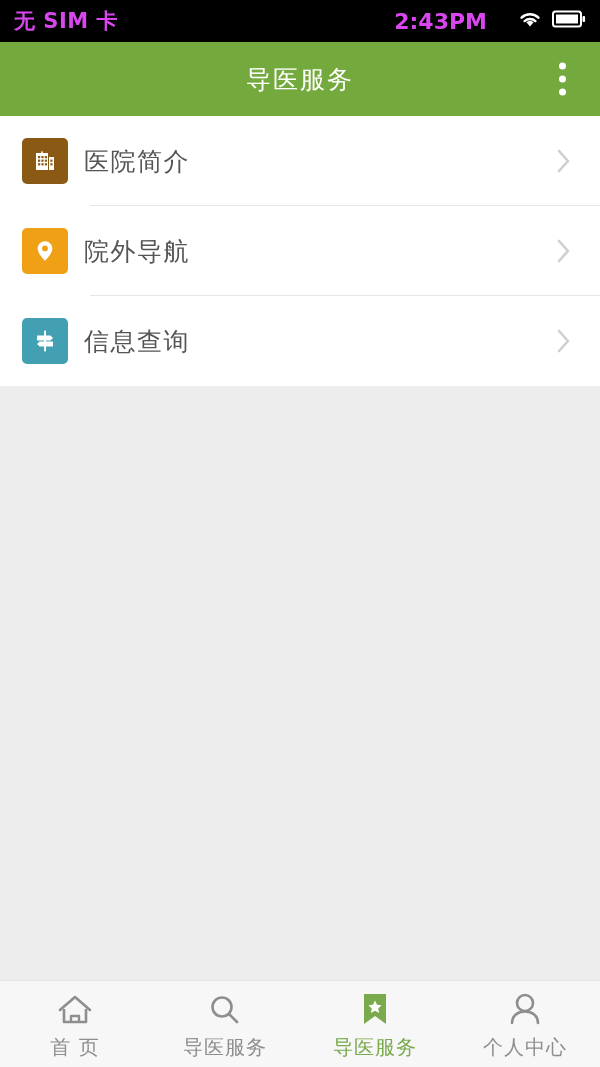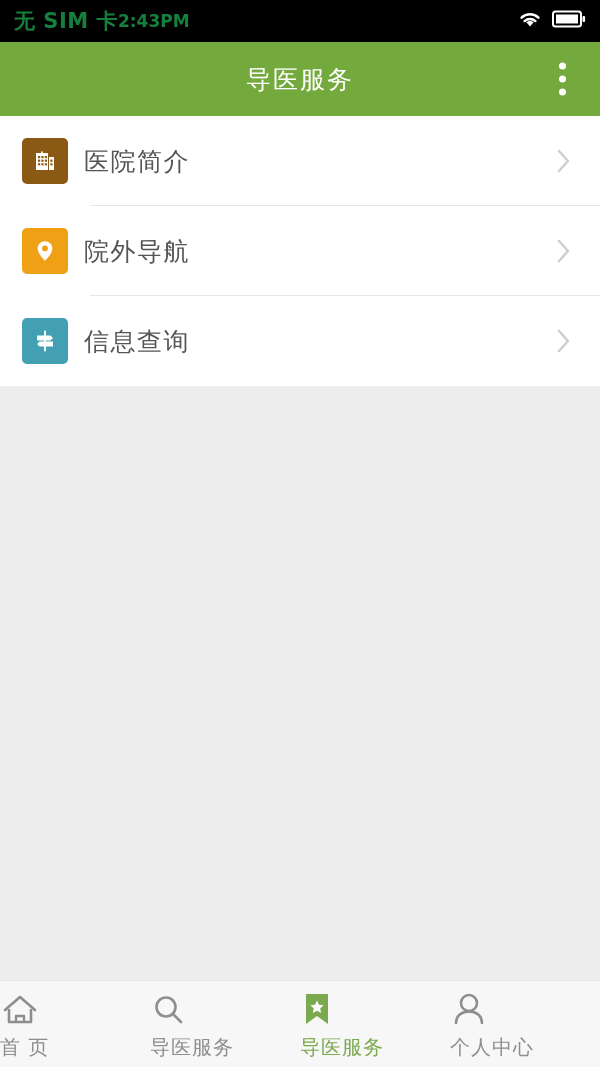--- a/index.html
+++ b/index.html
@@ -5,27 +5,28 @@
   * { margin:0; padding:0; box-sizing:border-box; }
   html, body {
     width:600px; height:1067px;
     font-family:"DejaVu Sans","Liberation Sans",sans-serif;
     background:#ededed; overflow:hidden;
   }
   .phone { position:relative; width:600px; height:1067px; display:flex; flex-direction:column; }
 
   
   .statusbar {
-    height:42px; background:#000; color:#15803d;
+    height:42px; background:#000; color:#d946ef;
     display:flex; align-items:center; padding:1px 14px;
     flex:0 0 42px;
+    gap:24px;
   }
   .sb-left { font-size:21px; font-weight:bold; letter-spacing:.5px; white-space:nowrap; }
   .sb-center {
-    flex:1; text-align:left; font-size:17px; font-weight:bold;
+    flex:1; text-align:right; font-size:22px; font-weight:bold;
     letter-spacing:0; padding-right:6px;
   }
   .sb-right { display:flex; align-items:center; gap:9px; }
 
   
   .header {
     flex:0 0 74px; background:#74aa3d; position:relative;
     display:flex; align-items:center; justify-content:center;
   }
   .header-title {
@@ -63,21 +64,21 @@
   
   .filler { flex:1 1 auto; background:#ededed; }
 
   
   .tabbar {
     flex:0 0 87px; background:#f7f7f7; border-top:1px solid #e3e3e3;
     display:flex;
   }
   .tab {
     flex:1; display:flex; flex-direction:column;
-    align-items:flex-start; justify-content:center; gap:5px; padding-top:4px;
+    align-items:center; justify-content:center; gap:5px; padding-top:4px;
   }
   .tab-icon { height:38px; display:flex; align-items:center; justify-content:center; }
   .tab-label { font-size:20px; color:#8e8e8e; letter-spacing:1px; }
   .tab.active .tab-label { color:#7aa94e; }
 </style>
 </head>
 <body>
 
 <div class="phone">
 

